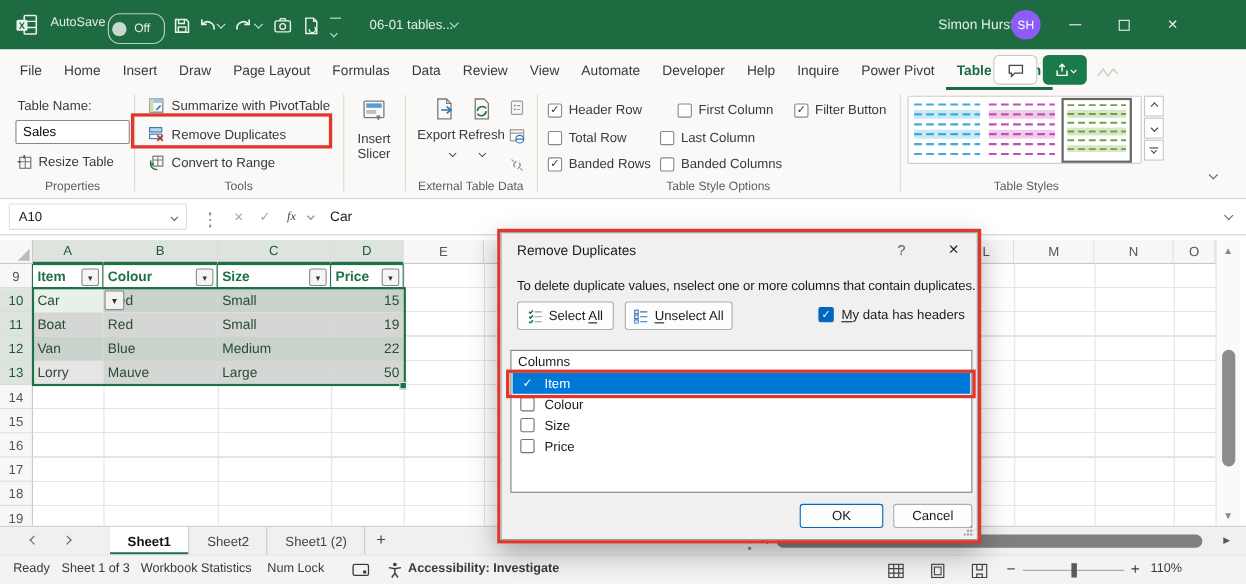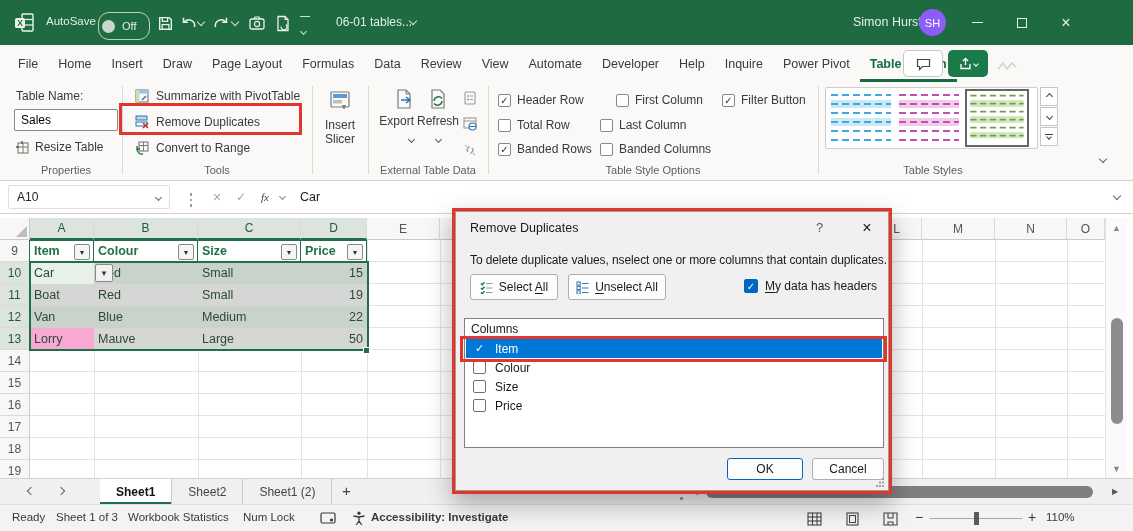--- a/index.html
+++ b/index.html
@@ -495,21 +495,21 @@
       <div class="tcell" style="left: 198px; width: 103px; top: 44px; background: rgb(201, 211, 203); z-index: 2;">Small</div>
       <div class="tcell num" style="left: 301px; width: 66px; top: 44px; background: rgb(201, 211, 203); z-index: 2;">15</div>
       <div class="tcell" style="left: 30px; width: 64px; top: 66px; background: rgb(212, 215, 212); z-index: 2;">Boat</div>
       <div class="tcell" style="left: 94px; width: 104px; top: 66px; background: rgb(212, 215, 212); z-index: 2;">Red</div>
       <div class="tcell" style="left: 198px; width: 103px; top: 66px; background: rgb(212, 215, 212); z-index: 2;">Small</div>
       <div class="tcell num" style="left: 301px; width: 66px; top: 66px; background: rgb(212, 215, 212); z-index: 2;">19</div>
       <div class="tcell" style="left: 30px; width: 64px; top: 88px; background: rgb(201, 211, 203); z-index: 2;">Van</div>
       <div class="tcell" style="left: 94px; width: 104px; top: 88px; background: rgb(201, 211, 203); z-index: 2;">Blue</div>
       <div class="tcell" style="left: 198px; width: 103px; top: 88px; background: rgb(201, 211, 203); z-index: 2;">Medium</div>
       <div class="tcell num" style="left: 301px; width: 66px; top: 88px; background: rgb(201, 211, 203); z-index: 2;">22</div>
-      <div class="tcell" style="left: 30px; width: 64px; top: 110px; background: #f9a8d4; z-index: 2;">Lorry</div>
+      <div class="tcell" style="left: 30px; width: 64px; top: 110px; background: #e5e5e5; z-index: 2;">Lorry</div>
       <div class="tcell" style="left: 94px; width: 104px; top: 110px; background: rgb(212, 215, 212); z-index: 2;">Mauve</div>
       <div class="tcell" style="left: 198px; width: 103px; top: 110px; background: rgb(212, 215, 212); z-index: 2;">Large</div>
       <div class="tcell num" style="left: 301px; width: 66px; top: 110px; background: rgb(212, 215, 212); z-index: 2;">50</div>
     </div>
 
   <div class="dlgannot">
     <div class="dlg">
       <span class="abs" style="left:14px;top:9px;font-size:12.5px">Remove Duplicates</span>
       <span class="abs" style="left:360px;top:8px;color:#555;font-size:13px">?</span>
       <div class="abs" style="left:396px;top:4px;width:30px;height:24px;display:flex;align-items:center;justify-content:center;font-size:16px;color:#222">×</div>

